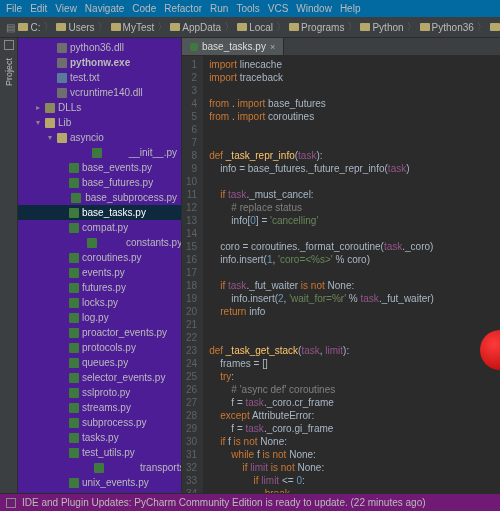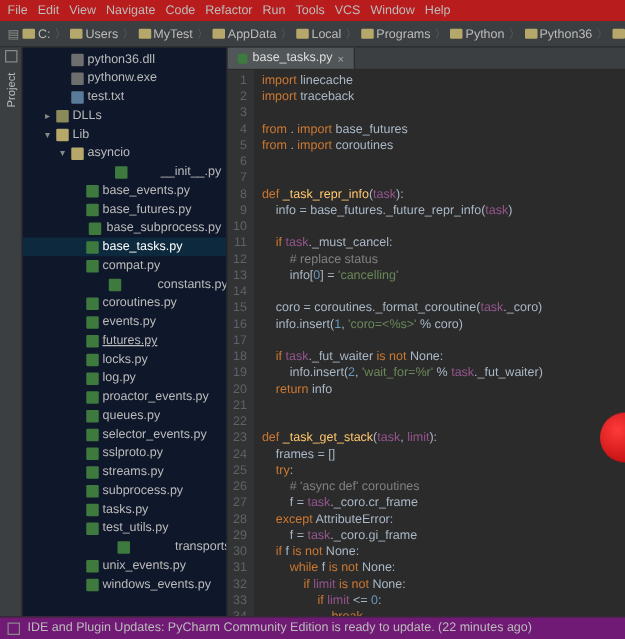--- a/index.html
+++ b/index.html
@@ -1,27 +1,27 @@
 <!DOCTYPE html>
 <html><head>
 <meta charset="utf-8">
 <style>
   * { margin:0; padding:0; box-sizing:border-box; font-family:"Segoe UI",Arial,sans-serif; }
   body { width:500px; height:511px; background:#3c3f41; color:#bbb; font-size:10px; overflow:hidden; position:relative; }
-  .menubar { display:flex; gap:8px; padding:3px 6px; background:#b91c1c; }
+  .menubar { display:flex; gap:8px; padding:3px 6px; background:#0369a1; }
   .menubar span { color:#bbb; cursor:pointer; }
   .crumbs { display:flex; align-items:center; gap:3px; padding:3px 6px; background:#3c3f41; border-bottom:1px solid #2b2b2b; }
   .crumbs .sep { color:#666; }
   .crumbs .dir,.crumbs .file { display:flex; align-items:center; gap:2px; }
   .crumbs .folder-icn { width:10px; height:8px; background:#b6a76a; display:inline-block; border-radius:1px; }
   .main { display:flex; height:calc(100% - 48px); }
   .toolstrip { width:18px; background:#3c3f41; border-right:1px solid #2b2b2b; display:flex; flex-direction:column; align-items:center; padding-top:2px; gap:4px; }
   .toolstrip .proj { writing-mode:vertical-rl; transform:rotate(180deg); font-size:9px; color:#bbb; margin-top:4px; }
   .toolstrip .sq { width:10px; height:10px; border:1px solid #888; }
-  .sidebar { width:164px; background:#0f172a; overflow-y:auto; overflow-x:hidden; border-right:1px solid #2b2b2b; }
+  .sidebar { width:164px; background:#4c1d95; overflow-y:auto; overflow-x:hidden; border-right:1px solid #2b2b2b; }
   .tree { padding:2px 0 6px 0; }
   .node { display:flex; align-items:center; gap:3px; height:15px; padding-right:4px; color:#bbb; white-space:nowrap; cursor:pointer; }
   .node.sel { background:#0d293e; color:#fff; }
   .arrow { width:8px; display:inline-block; text-align:center; color:#888; font-size:8px; }
   .icn { width:10px; height:10px; display:inline-block; flex-shrink:0; border-radius:1px; }
   .icn.folder { background:#8a8a5a; }
   .icn.folder.o { background:#b6a76a; }
   .icn.py { background:#3e7a3e; }
   .icn.dll { background:#6e6e6e; }
   .icn.txt { background:#5a7a9a; }
@@ -117,29 +117,34 @@
     <span class="sq"></span>
     <span class="proj">Project</span>
   </div>
   <div class="sidebar">
     <div class="tree">
         <div class="node" style="padding-left: 28px;">
           <span class="arrow"></span>
           <span class="icn dll"></span>
           <span>python36.dll</span>
         </div>
-        <div class="node" style="padding-left: 28px;">
+        <div class="node" style="padding-left: 28px; font-weight: bold;">
           <span class="arrow"></span>
           <span class="icn dll"></span>
           <span>pythonw.exe</span>
         </div>
         <div class="node" style="padding-left: 28px;">
           <span class="arrow"></span>
           <span class="icn txt"></span>
           <span>test.txt</span>
+        </div>
+        <div class="node" style="padding-left: 28px;">
+          <span class="arrow"></span>
+          <span class="icn dll"></span>
+          <span>vcruntime140.dll</span>
         </div>
         <div class="node" style="padding-left: 16px;">
           <span class="arrow">▸</span>
           <span class="icn folder"></span>
           <span>DLLs</span>
         </div>
         <div class="node" style="padding-left: 16px;">
           <span class="arrow">▾</span>
           <span class="icn folder o"></span>
           <span>Lib</span>
@@ -187,39 +192,44 @@
         <div class="node" style="padding-left: 40px;">
           <span class="arrow"></span>
           <span class="icn py"></span>
           <span>coroutines.py</span>
         </div>
         <div class="node" style="padding-left: 40px;">
           <span class="arrow"></span>
           <span class="icn py"></span>
           <span>events.py</span>
         </div>
-        <div class="node" style="padding-left: 40px; text-decoration: underline;">
+        <div class="node" style="padding-left: 40px;">
           <span class="arrow"></span>
           <span class="icn py"></span>
           <span>futures.py</span>
         </div>
         <div class="node" style="padding-left: 40px;">
           <span class="arrow"></span>
           <span class="icn py"></span>
           <span>locks.py</span>
         </div>
         <div class="node" style="padding-left: 40px;">
           <span class="arrow"></span>
           <span class="icn py"></span>
           <span>log.py</span>
         </div>
         <div class="node" style="padding-left: 40px;">
           <span class="arrow"></span>
           <span class="icn py"></span>
           <span>proactor_events.py</span>
+        </div>
+        <div class="node" style="padding-left: 40px;">
+          <span class="arrow"></span>
+          <span class="icn py"></span>
+          <span>protocols.py</span>
         </div>
         <div class="node" style="padding-left: 40px;">
           <span class="arrow"></span>
           <span class="icn py"></span>
           <span>queues.py</span>
         </div>
         <div class="node" style="padding-left: 40px;">
           <span class="arrow"></span>
           <span class="icn py"></span>
           <span>selector_events.py</span>

